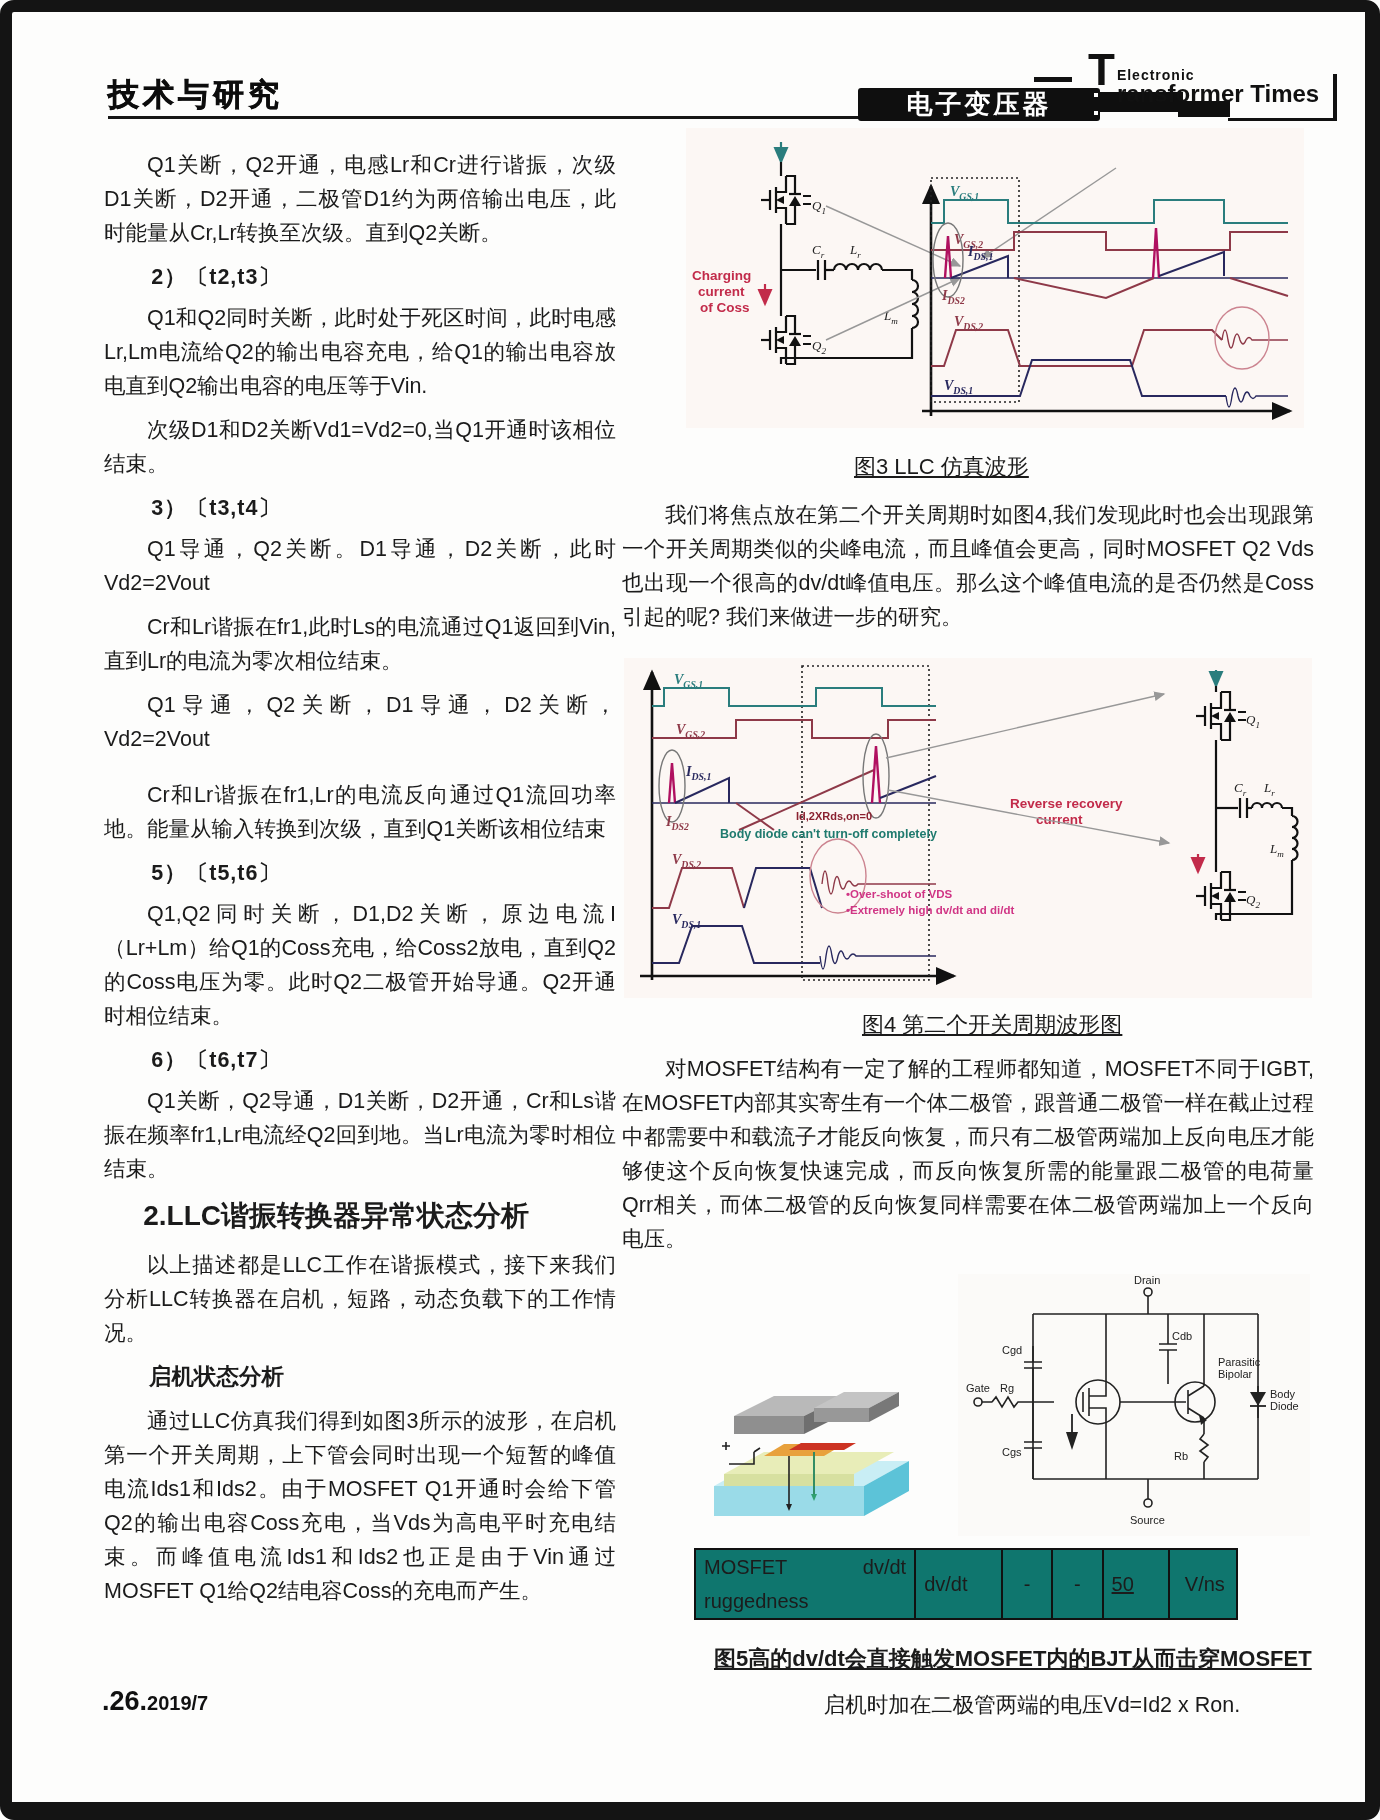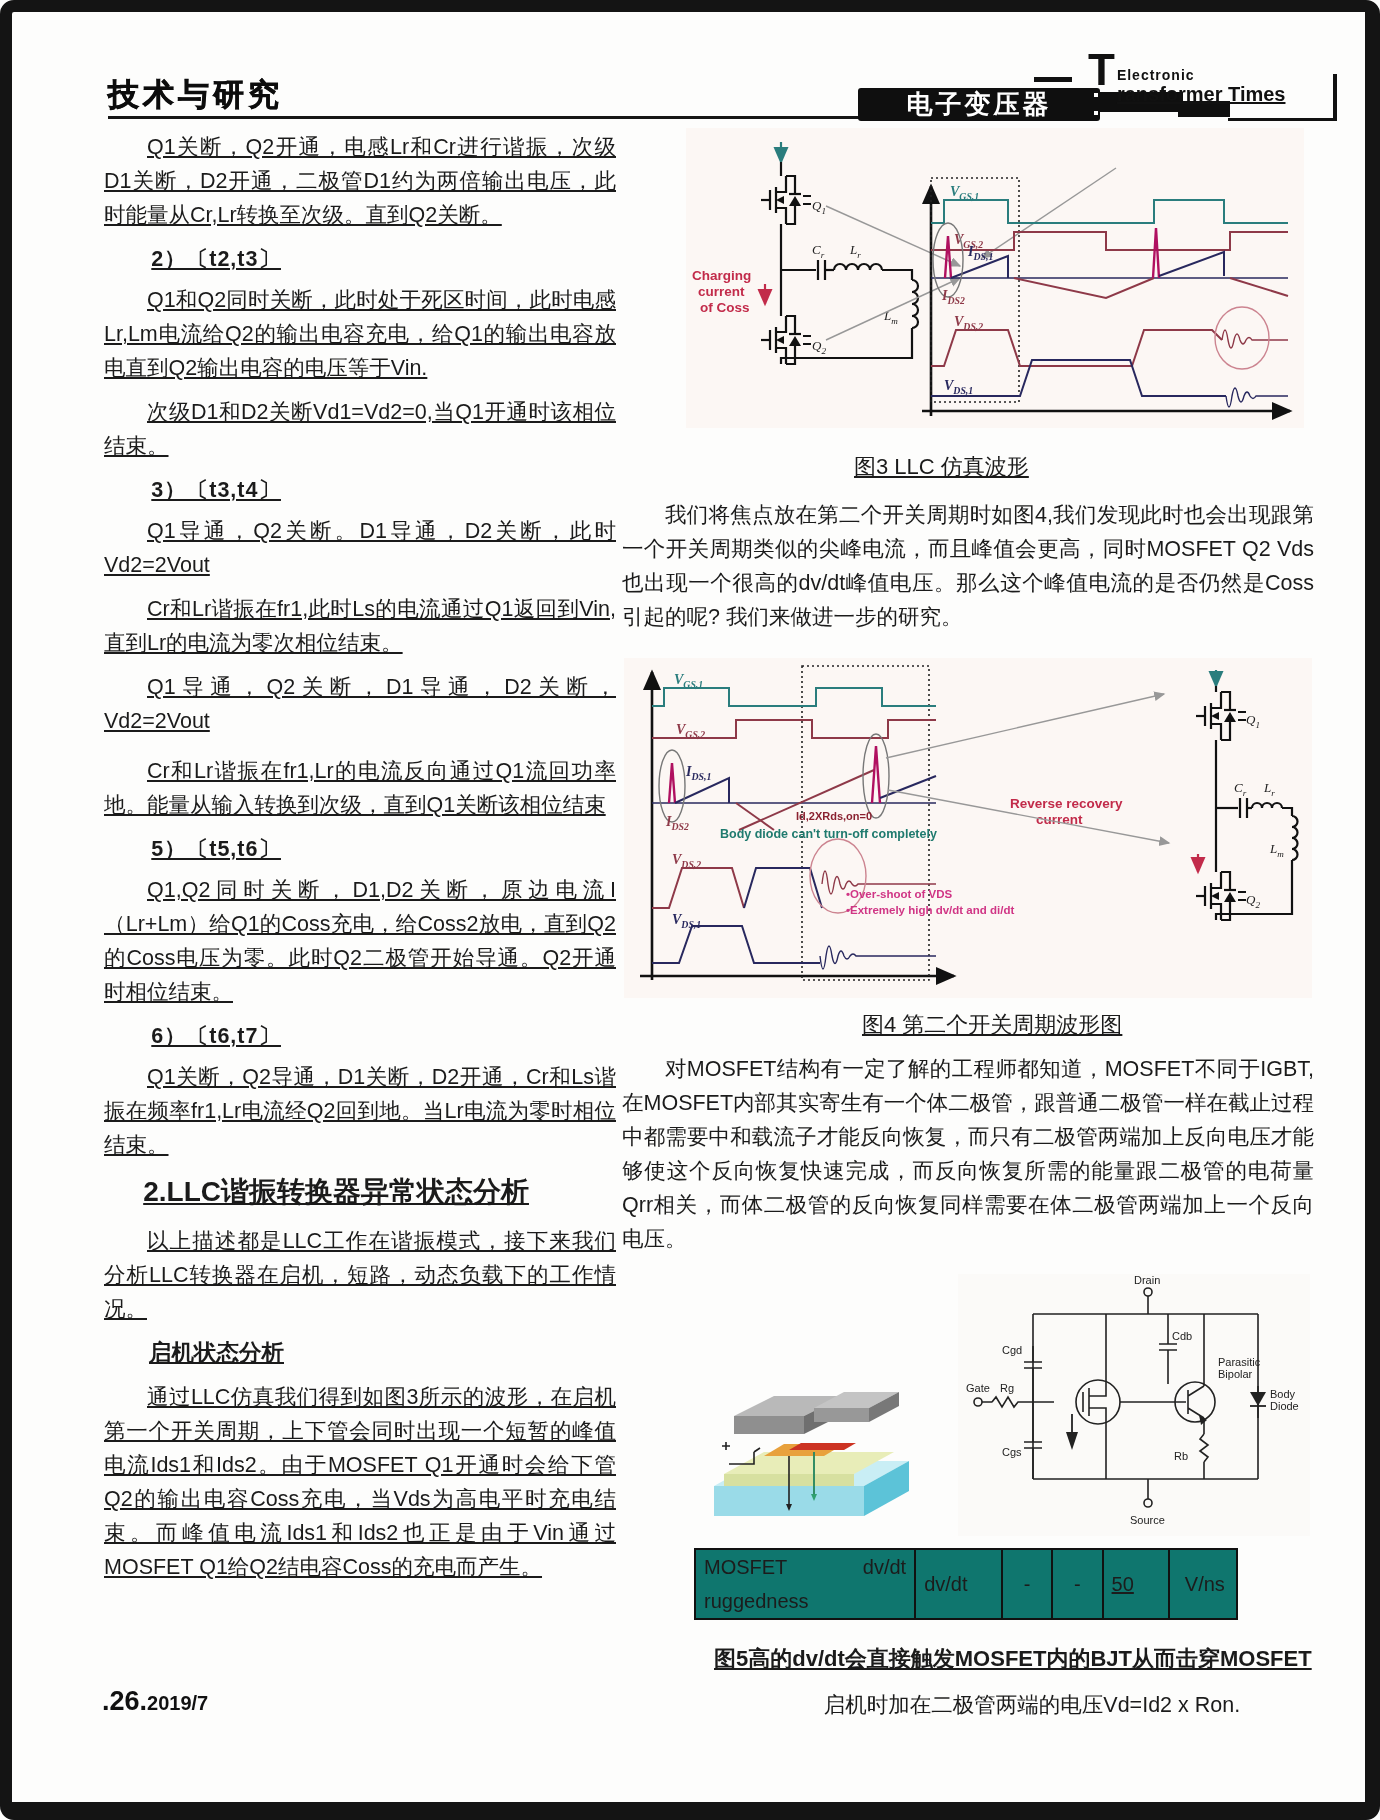--- a/index.html
+++ b/index.html
@@ -17,32 +17,32 @@
          font-size:26px;letter-spacing:3px;border-radius:3px;}
   .badge-mark{position:absolute;left:1094px;top:93px;width:5px;height:22px;
               display:flex;flex-direction:column;justify-content:space-between;z-index:3;}
   .badge-mark i{display:block;width:4px;height:4px;background:#fff;}
   .badge-step1{position:absolute;left:1099px;top:92px;width:84px;height:20px;background:#0f0f0f;}
   .badge-step2{position:absolute;left:1178px;top:101px;width:52px;height:16px;background:#0f0f0f;}
   .logo{position:absolute;left:1088px;top:48px;display:flex;align-items:flex-start;color:#111;}
   .logo-t{font-size:44px;font-weight:bold;line-height:44px;}
   .logo-stack{display:flex;flex-direction:column;margin-left:2px;}
   .logo-elec{font-size:14px;font-weight:bold;letter-spacing:1px;line-height:14px;margin-top:20px;}
-  .logo-rest{font-size:20px;font-weight:bold;line-height:24px;text-decoration:underline;}
+  .logo-rest{font-size:24px;font-weight:bold;line-height:24px;}
   .logo-dash{position:absolute;left:1034px;top:77px;width:38px;height:5px;background:#111;}
   .logo-vline{position:absolute;left:1333px;top:74px;width:4px;height:47px;background:#111;}
   .logo-hline{position:absolute;left:1228px;top:118px;width:109px;height:3px;background:#111;}
 
   
-  .col-left{position:absolute;left:104px;top:130px;width:512px;font-size:21.5px;
-            line-height:34px;text-align:justify;text-decoration:underline;}
+  .col-left{position:absolute;left:104px;top:148px;width:512px;font-size:21.5px;
+            line-height:34px;text-align:justify;}
   .col-right{position:absolute;left:622px;top:128px;width:692px;font-size:21.5px;
              line-height:34px;text-align:justify;}
   .para{margin:0 0 10px;text-indent:2em;}
-  .gap{margin-top:16px;}
+  .gap{margin-top:22px;}
   .phase-head{font-weight:bold;margin:7px 0;text-indent:2.2em;letter-spacing:1px;}
   .sec-head{font-weight:bold;font-size:28px;line-height:40px;margin:10px 0 12px;text-indent:1.4em;}
   .sub-head{font-weight:bold;font-size:22.5px;margin:6px 0 10px;text-indent:2em;}
 
   
   svg{display:block;}
   .figbg{fill:#fcf7f4;}
   .fig3{margin:0 0 0 64px;}
   .fig4{margin:24px 0 0 2px;}
   .figcap{font-size:22px;text-indent:0;text-align:left;text-decoration:underline;}

